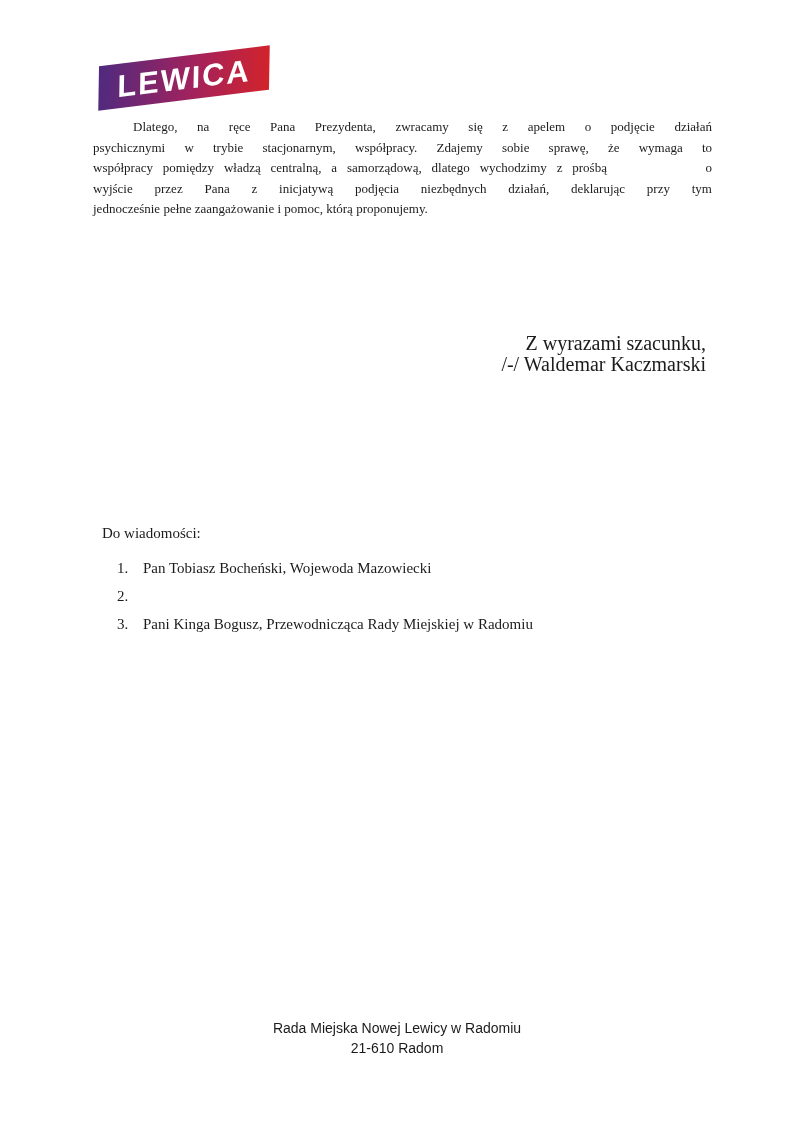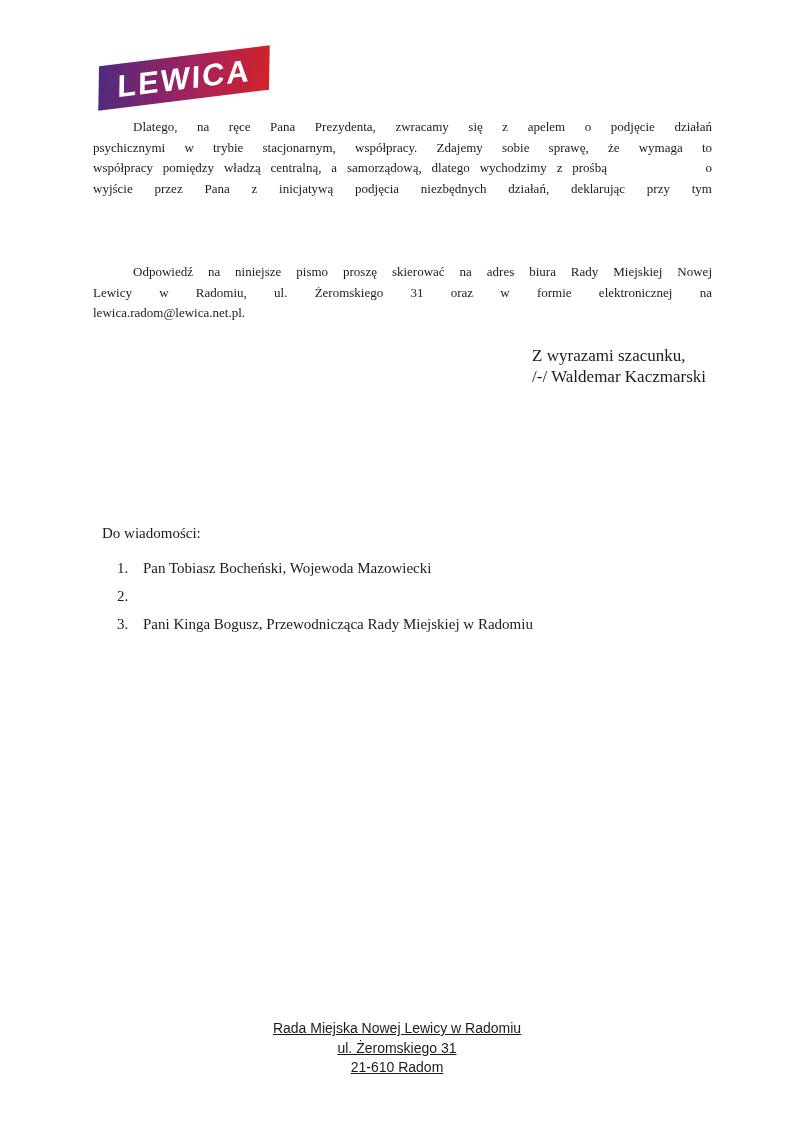--- a/index.html
+++ b/index.html
@@ -50,22 +50,23 @@
     text-align: justify;
     text-align-last: justify;
     white-space: pre-wrap;
   }
   .jline-last { text-align-last: left; }
   .jline-first { padding-left: 40px; }
   
   .signature {
     position: absolute;
     right: 88px;
-    top: 346px;
-    font-size: 17px;
+    top: 333px;
+    text-align: right;
+    font-size: 20px;
     line-height: 20.6px;
   }
   .sig-name { }
   
   .cc-heading {
     position: absolute;
     left: 102px;
     top: 523px;
     font-size: 15px;
     line-height: 20.6px;
@@ -88,44 +89,39 @@
   .footer {
     position: absolute;
     left: 0;
     top: 1019px;
     width: 794px;
     text-align: center;
     font-family: "Liberation Sans", sans-serif;
     font-size: 14px;
     line-height: 19.5px;
     color: #1b1b1b;
-    text-decoration: underline;
   }
 </style>
 </head>
 <body>
 
 <div class="page">
 
   <div class="logo-banner" style="background: linear-gradient(93deg, rgb(79, 42, 127) 0%, rgb(162, 34, 93) 55%, rgb(210, 35, 43) 100%);">
     <span class="logo-text">LEWICA</span>
   </div>
 
   <div class="para p1">
       <div class="jline jline-first">Dlatego, na ręce Pana Prezydenta, zwracamy się z apelem o podjęcie działań</div>
       <div class="jline">psychicznymi w trybie stacjonarnym, współpracy. Zdajemy sobie sprawę, że wymaga to</div>
       <div class="jline">współpracy pomiędzy władzą centralną, a samorządową, dlatego wychodzimy z prośbą          o</div>
       <div class="jline">wyjście przez Pana z inicjatywą podjęcia niezbędnych działań, deklarując przy tym</div>
+      <div class="jline jline-last">jednocześnie pełne zaangażowanie i pomoc, którą proponujemy.</div>
     </div>
 
-  <div class="para p2">
-      <div class="jline jline-first">Odpowiedź na niniejsze pismo proszę skierować na adres biura Rady Miejskiej Nowej</div>
-      <div class="jline">Lewicy w Radomiu, ul. Żeromskiego 31 oraz w formie elektronicznej na</div>
-      <div class="jline jline-last">lewica.radom@lewica.net.pl.</div>
-    </div>
 
   <div class="signature">
     <div>Z wyrazami szacunku,</div>
     <div class="sig-name">/-/ Waldemar Kaczmarski</div>
   </div>
 
   <div class="cc-heading">Do wiadomości:</div>
 
   <div class="cc-list">
     <div class="cc-item">
@@ -136,17 +132,16 @@
       <span class="cc-num">2.</span>
     </div>
     <div class="cc-item">
       <span class="cc-num">3.</span>
       <span class="cc-text">Pani Kinga Bogusz, Przewodnicząca Rady Miejskiej w Radomiu</span>
     </div>
   </div>
 
   <div class="footer">
     <div>Rada Miejska Nowej Lewicy w Radomiu</div>
-    <div>ul. Żeromskiego 31</div>
     <div>21-610 Radom</div>
   </div>
 
 </div>
 
 </body></html>

